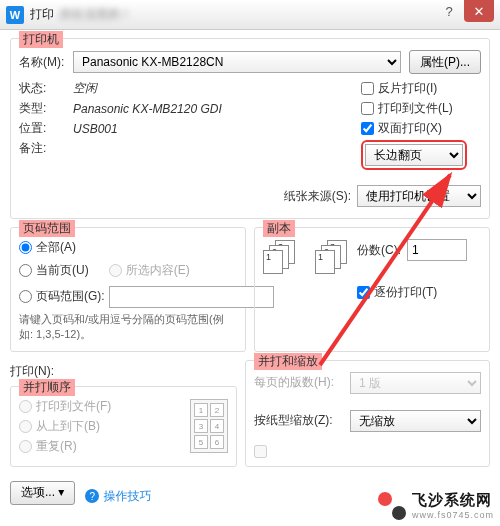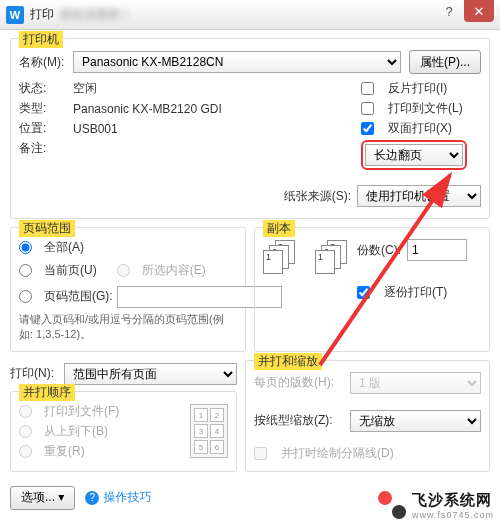--- a/index.html
+++ b/index.html
@@ -10,66 +10,66 @@
 .titlebar .title { font-size: 12px; color: #222; }
 .titlebar .blur { filter: blur(3px); opacity: .5; margin-left: 6px; font-size: 12px; }
 .titlebar .btns { position: absolute; right: 0; top: 0; display: flex; }
 .titlebar .btns > div { width: 30px; height: 22px; display: flex; align-items: center; justify-content: center; font-size: 13px; }
 .titlebar .close { background: #c84f49; color: #fff; width: 46px; border-radius: 0 0 4px 4px; margin-right: 6px; }
 .titlebar .help { color: #555; }
 
 .content { padding: 8px 10px; font-size: 12px; color: #333; }
 
 .group { border: 1px solid #ddd; border-radius: 3px; padding: 8px 8px 8px 8px; margin-bottom: 8px; position: relative; }
-.group > .legend { position: absolute; top: -8px; left: 8px; background: #fde047; padding: 0 4px; font-size: 12px; }
+.group > .legend { position: absolute; top: -8px; left: 8px; background: #fca5a5; padding: 0 4px; font-size: 12px; }
 
 .row { display: flex; align-items: center; margin: 3px 0; }
 .label { width: 54px; flex: 0 0 54px; }
-.value { flex: 1; }
+.value { flex: 1; font-style: italic; }
 
 select, input[type=text] { font-size: 12px; padding: 2px 4px; border: 1px solid #aaa; background: #fff; height: 22px; }
 select { background: linear-gradient(#fff,#eee); }
 button { font-size: 12px; padding: 2px 10px; border: 1px solid #999; background: linear-gradient(#fdfdfd,#e5e5e5); border-radius: 3px; height: 24px; cursor: pointer; }
 button:disabled { color: #aaa; }
 
-.cb { display: flex; align-items: center; gap: 14px; }
+.cb { display: flex; align-items: center; gap: 4px; }
 .cb input { margin: 0; }
 
 .rightcol-chk { margin: 3px 0; }
 
 .duplex-dd { border: 2px solid #e33; border-radius: 6px; padding: 2px; display: inline-block; }
 .duplex-dd select { width: 98px; }
 
 .twocol { display: flex; gap: 8px; }
 .twocol > .group { flex: 1; }
 
-.radio { display: flex; align-items: center; gap: 12px; margin: 3px 0; }
+.radio { display: flex; align-items: center; gap: 4px; margin: 3px 0; }
 .radio input { margin: 0; }
 .radio.disabled, .label.disabled, .cb.disabled { color: #aaa; }
 
 .small-input { width: 120px; }
 .hint { color: #666; font-size: 11px; line-height: 1.4; margin-top: 4px; }
 
 .collate-pics { display: flex; gap: 18px; margin: 4px 0 8px; }
 .stack { position: relative; width: 34px; height: 36px; }
 .page { position: absolute; width: 20px; height: 24px; border: 1px solid #888; background: #fff; font-size: 9px; padding: 1px 2px; }
 .stack .p1 { left: 0; top: 10px; }
 .stack .p2 { left: 6px; top: 5px; }
 .stack .p3 { left: 12px; top: 0; }
 
 .order-pad { border: 1px solid #bbb; display: grid; grid-template-columns: 14px 14px; grid-template-rows: 14px 14px 14px; gap: 2px; padding: 3px; background: #f7f7f7; }
 .order-pad div { border: 1px solid #bbb; font-size: 8px; display: flex; align-items: center; justify-content: center; background: #fff; color: #999; }
 
-.footer { display: flex; align-items: center; gap: 10px; margin-top: 6px; }
+.footer { display: flex; align-items: flex-end; gap: 10px; margin-top: 6px; }
 .link { color: #1b87e6; display: flex; align-items: center; gap: 4px; cursor: pointer; }
 .link .q { width: 14px; height: 14px; border-radius: 50%; background: #1b87e6; color: #fff; font-size: 10px; display: flex; align-items: center; justify-content: center; }
 
 .arrow { position: absolute; pointer-events: none; z-index: 50; }
 
-.watermark { position: absolute; right: 6px; bottom: 6px; display: flex; align-items: flex-start; gap: 6px; opacity: .9; }
+.watermark { position: absolute; right: 6px; bottom: 6px; display: flex; align-items: flex-end; gap: 6px; opacity: .9; }
 .watermark .logo { width: 28px; height: 28px; position: relative; }
 .watermark .logo .c1 { position: absolute; width: 14px; height: 14px; border-radius: 50%; background: #e33; left: 0; top: 0; }
 .watermark .logo .c2 { position: absolute; width: 14px; height: 14px; border-radius: 50%; background: #222; right: 0; bottom: 0; }
 .watermark .txt { font-size: 15px; font-weight: bold; letter-spacing: 1px; }
 .watermark .sub { font-size: 9px; color: #888; letter-spacing: 1px; }
 </style>
 </head>
 <body>
 
 <div class="titlebar">
@@ -197,21 +197,20 @@
             </label>
         </div>
       </div>
     </div>
   </div>
 
   <div class="twocol">
     <div style="flex:1">
       <div class="row">
         <div class="label" style="flex:0 0 54px">打印(N):</div>
-        <select style="flex:1"><option>范围中所有页面</option></select>
       </div>
       <div class="group" style="margin-top:6px">
         <div class="legend">并打顺序</div>
         <div style="display:flex;gap:8px;align-items:center">
           <div style="flex:1">
             <label class="radio disabled">
                 <input type="radio" disabled="" style="">
                 <span>打印到文件(F)</span>
               </label>
             <label class="radio disabled">
@@ -242,21 +241,20 @@
           <select disabled="" style="flex:1;color:#aaa"><option>1 版</option></select>
         </div>
       <div style="height:10px"></div>
       <div class="row">
           <div class="label" style="flex:0 0 96px">按纸型缩放(Z):</div>
           <select style="flex:1"><option>无缩放</option></select>
         </div>
       <div style="height:10px"></div>
       <label class="cb disabled">
           <input type="checkbox" disabled="" style="">
-          <span>并打时绘制分隔线(D)</span>
         </label>
     </div>
   </div>
 
   <div class="footer">
     <button><span>选项...</span> ▾</button>
     <span class="link">
         <span class="q">?</span>
         <span>操作技巧</span>
       </span>

